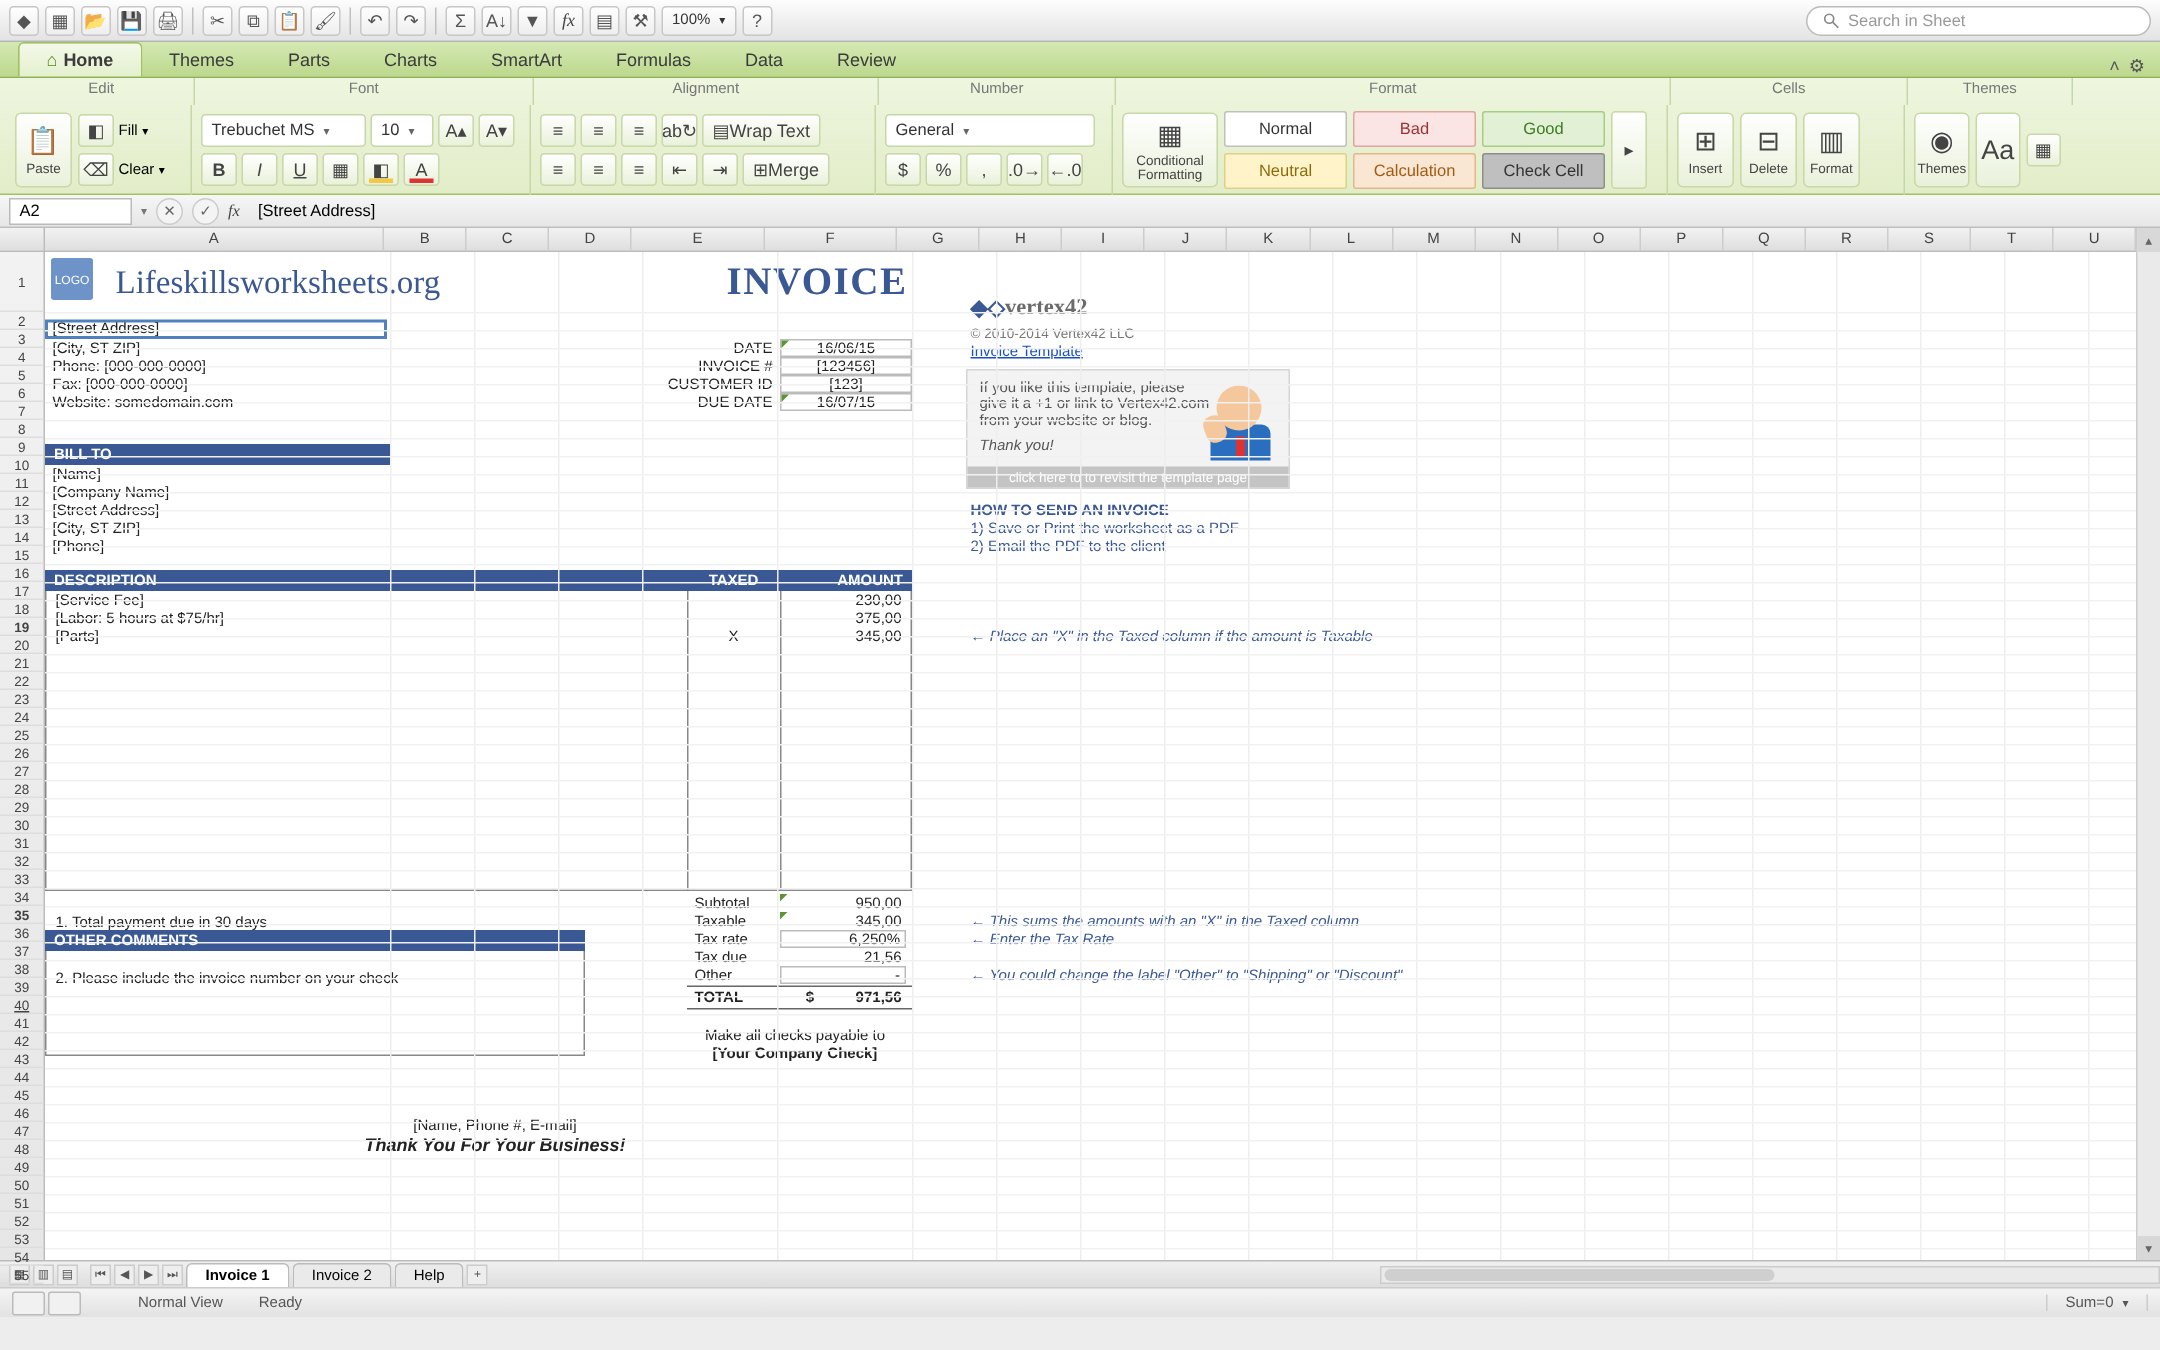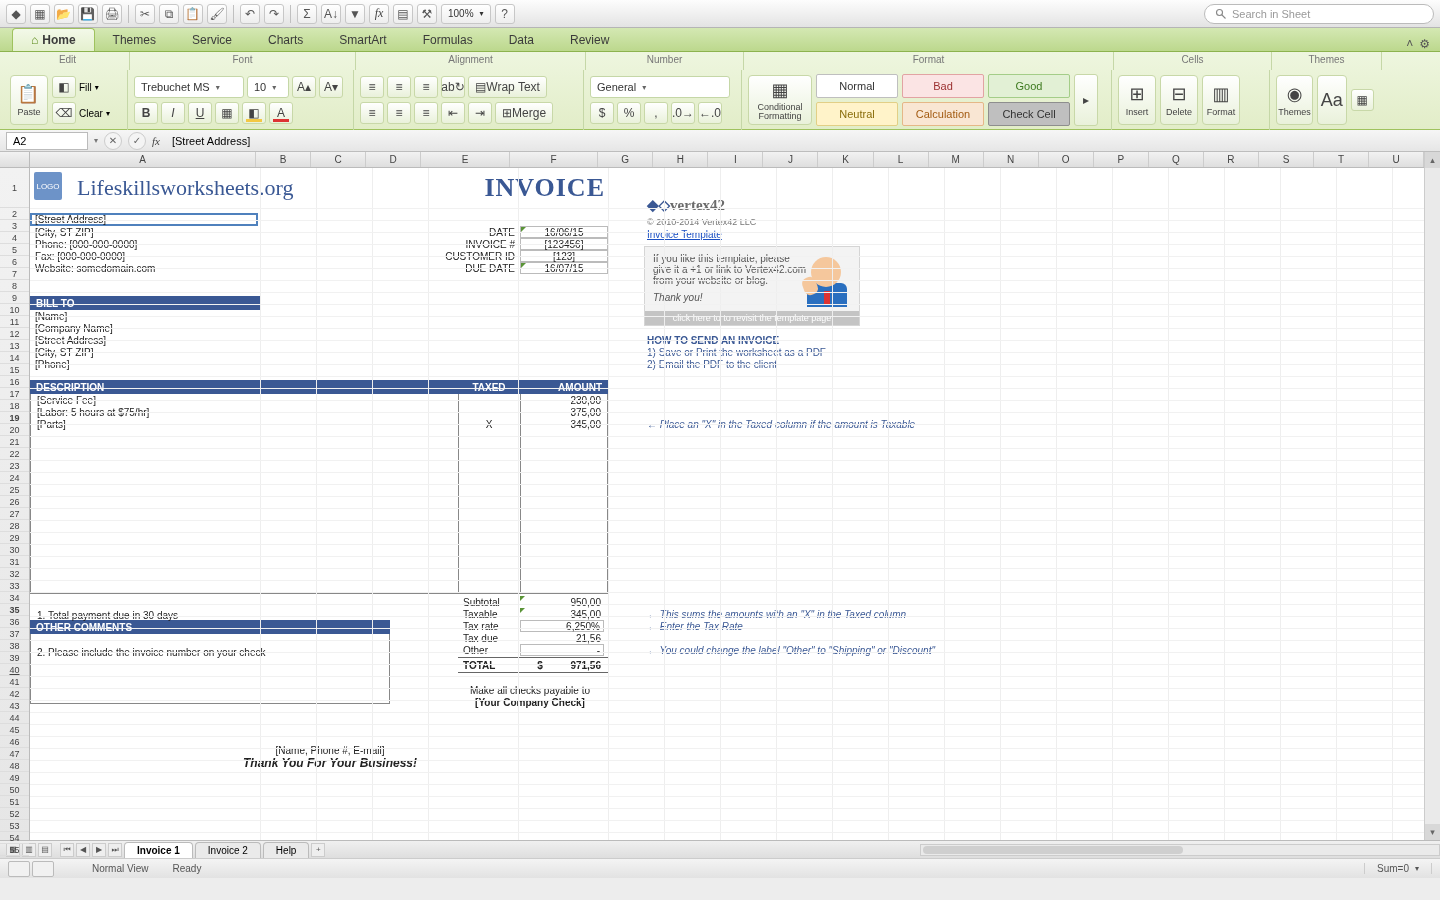--- a/index.html
+++ b/index.html
@@ -140,21 +140,21 @@
         <circle cx="6" cy="6" r="4" fill="none" stroke="#888" stroke-width="1.5"></circle>
         <line x1="9" y1="9" x2="14" y2="14" stroke="#888" stroke-width="1.5"></line>
       </svg>
     <span>Search in Sheet</span>
   </div>
 </div>
 
 <div id="ribbon-tabs">
   <div class="rtab active"><span class="home-i">⌂</span><span>Home</span></div>
   <div class="rtab">Themes</div>
-  <div class="rtab">Service</div>
+  <div class="rtab">Parts</div>
   <div class="rtab">Charts</div>
   <div class="rtab">SmartArt</div>
   <div class="rtab">Formulas</div>
   <div class="rtab">Data</div>
   <div class="rtab">Review</div>
   <div class="collapse-icons">
     <span>˄</span>
     <span>⚙</span>
   </div>
 </div>

